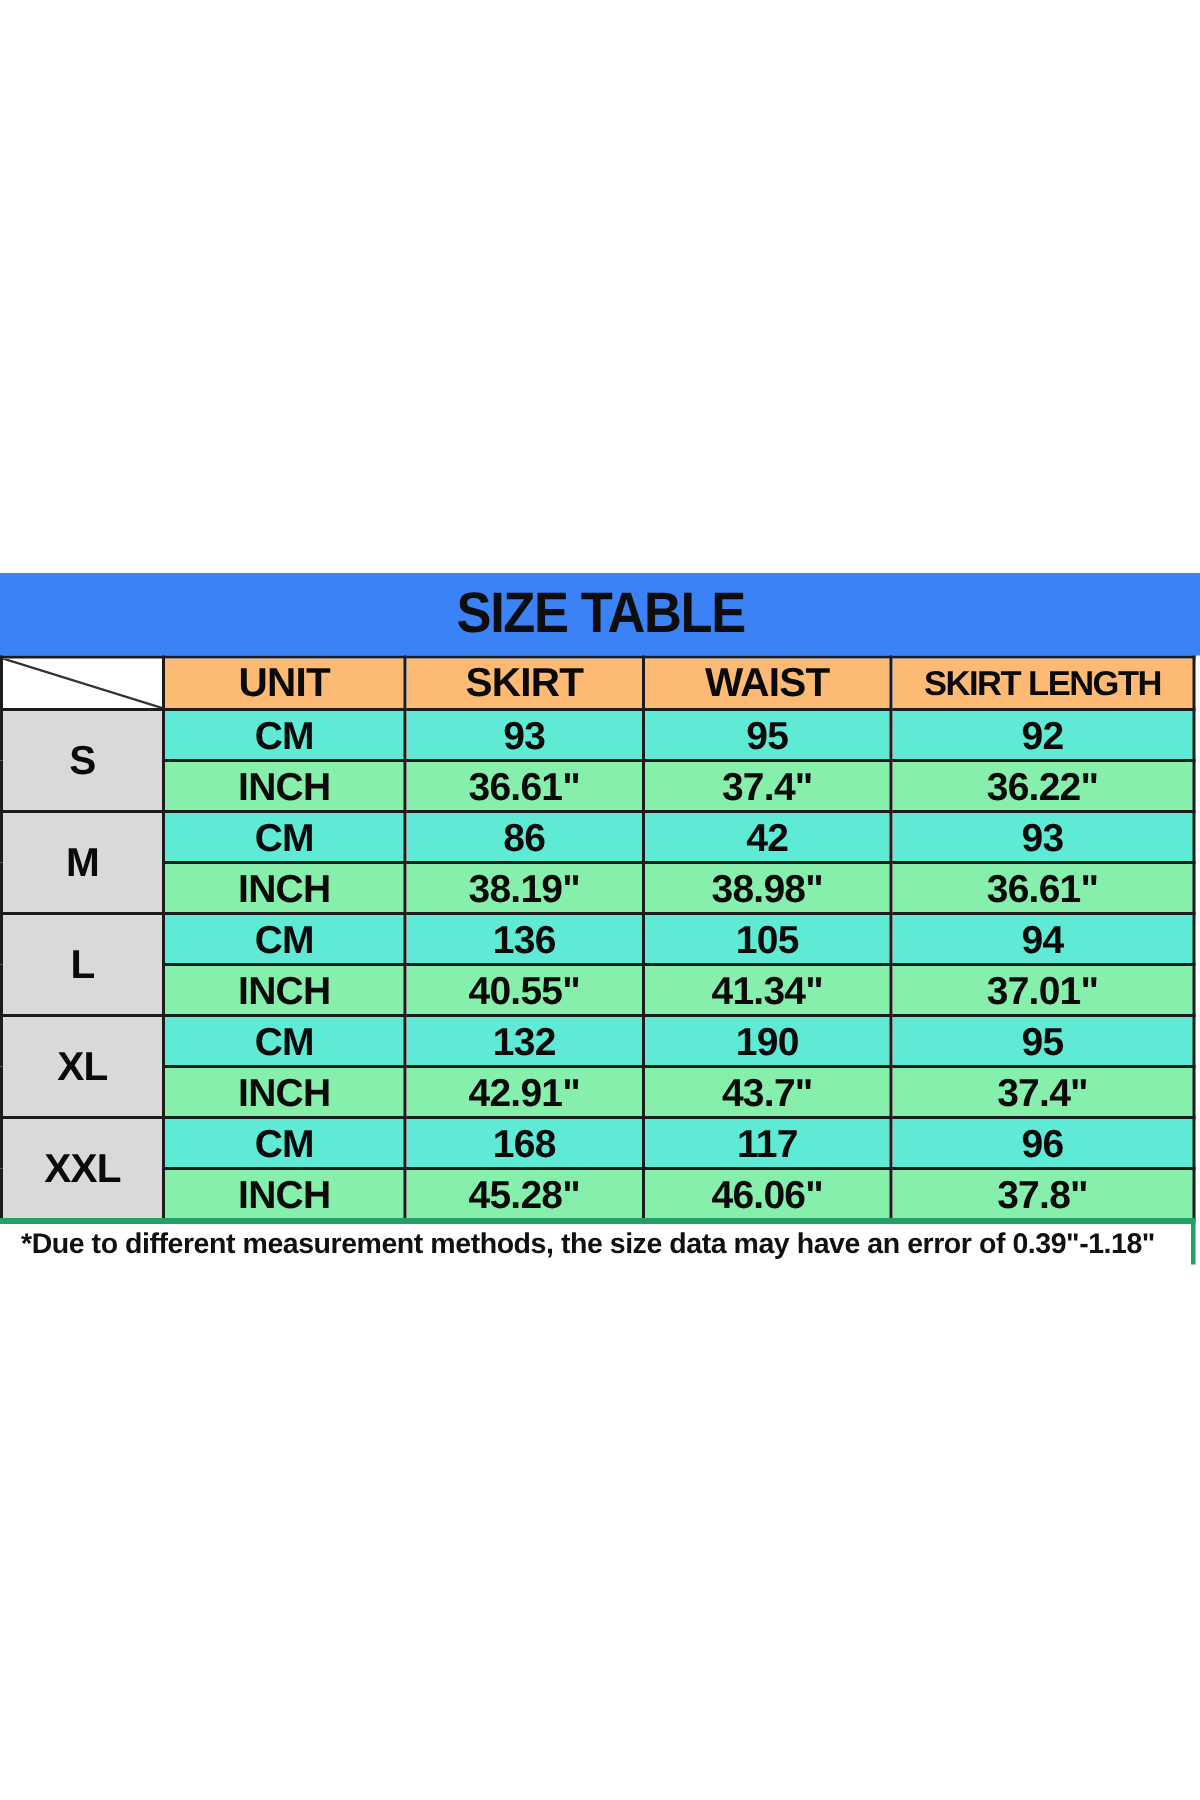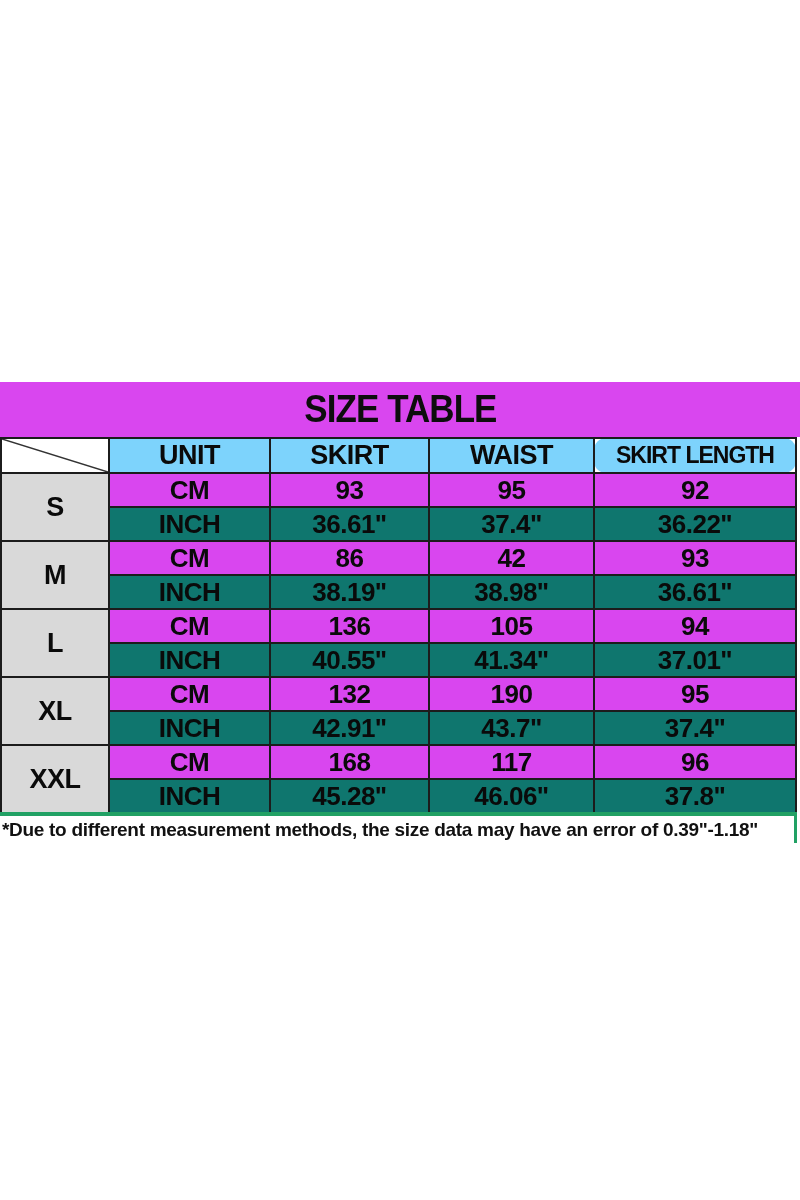--- a/index.html
+++ b/index.html
@@ -11,21 +11,21 @@
     overflow: hidden;
     font-family: "Liberation Sans", sans-serif;
     color: #0a0a0a;
   }
 
   
   .title-bar {
     position: absolute;
     left: 0; top: 382px;
     width: 800px; height: 55px;
-    background: #d946ef;
+    background: #3b82f6;
     display: flex; align-items: center; justify-content: center;
   }
   .title-text {
     font-size: 38px;
     font-weight: bold;
     color: #0d0d0d;
     letter-spacing: -1px;
     transform: scaleX(0.92);
     white-space: nowrap;
   }
@@ -45,37 +45,38 @@
     vertical-align: middle;
     font-weight: bold;
     font-size: 26px;
     letter-spacing: -0.5px;
     color: #0a0a0a;
     overflow: hidden;
     white-space: nowrap;
   }
   .size-table thead tr { height: 35px; }
   .size-table tbody tr { height: 34px; }
-  .size-table thead th { background: #7dd3fc; font-size: 27px; }
+  .size-table thead th { background: #fdba74; font-size: 27px; }
   .size-table th.corner { background: #ffffff; position: relative; }
-  .size-table th.skirt { font-size: 23px; letter-spacing: -1px; border-radius: 12px; }
-  .row-cm td { background: #d946ef; }
-  .row-inch td { background: #0f766e; border-top-width: 1px; }
+  .size-table th.skirt { font-size: 23px; letter-spacing: -1px; }
+  .row-cm td { background: #5eead4; }
+  .row-inch td { background: #86efac; border-top-width: 1px; }
   .size-table td.size-cell { background: #d9d9d9; font-size: 27px; }
   .corner svg { position: absolute; left: 0; top: 0; width: 100%; height: 100%; display: block; }
 
   
   .footnote {
     position: absolute;
     left: 0; top: 812px;
     width: 797px; height: 31px;
     box-sizing: border-box;
     border-top: 4px solid #21a164;
     border-right: 3px solid #21a164;
     background: #ffffff;
+    padding-left: 12px;
   }
   .footnote-text {
     font-size: 19px;
     font-weight: bold;
     letter-spacing: -0.3px;
     color: #111111;
     padding: 3px 0 0 2px;
     white-space: nowrap;
   }
 </style>

